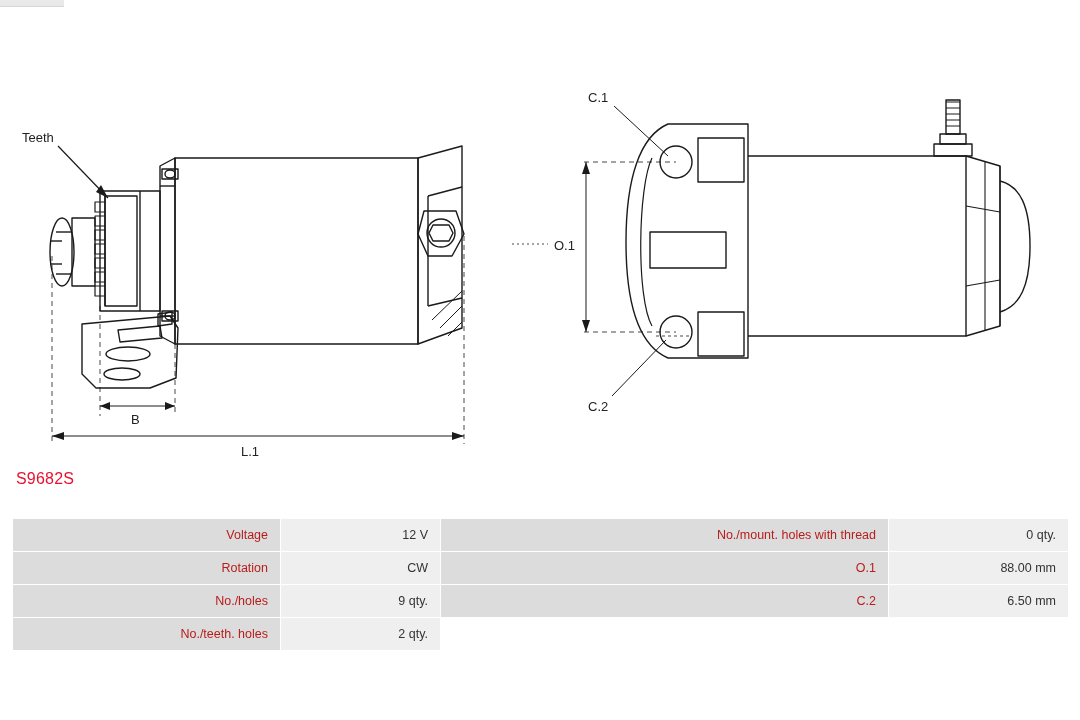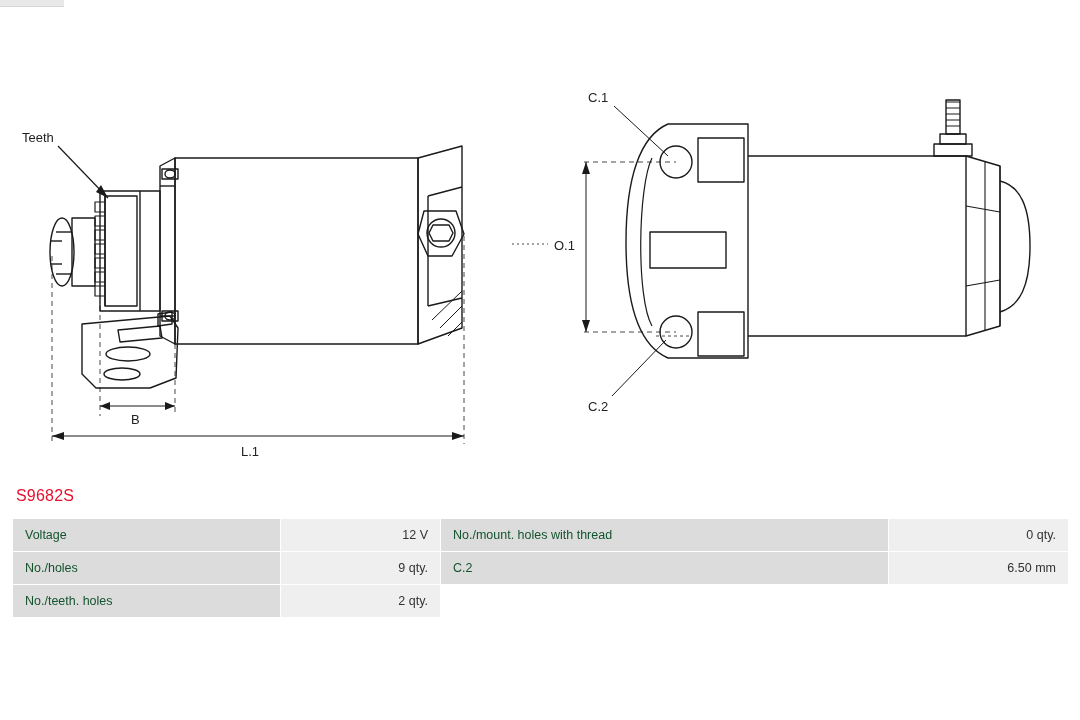--- a/index.html
+++ b/index.html
@@ -35,21 +35,21 @@
     top: 6px;
     width: 1080px;
     height: 470px;
   }
   .drawing svg {
     display: block;
   }
   .part-code {
     position: absolute;
     left: 16px;
-    top: 487px;
+    top: 470px;
     font-size: 16px;
     color: #e8112d;
     letter-spacing: 0.2px;
   }
   .specs {
     position: absolute;
     left: 12px;
     top: 518px;
     width: 1056px;
     border-collapse: collapse;
@@ -57,22 +57,22 @@
   }
   .specs td {
     height: 32px;
     padding: 0 12px;
     font-size: 12.5px;
     border: 1px solid #ffffff;
     vertical-align: middle;
   }
   .specs td.label {
     background: #dcdcdc;
-    text-align: left;
-    color: #14532d;
+    text-align: right;
+    color: #b91c1c;
   }
   .specs td.value {
     background: #efefef;
     text-align: right;
     color: #333333;
     margin-left: 15px;
   }
   .specs td.empty {
     background: #ffffff;
     border: 1px solid #ffffff;
@@ -229,20 +229,26 @@
         <col class="col-v2">
     </colgroup>
     <tbody>
       <tr>
         <td class="label">Voltage</td>
         <td class="value">12 V</td>
         <td class="label">No./mount. holes with thread</td>
         <td class="value">0 qty.</td>
       </tr>
       <tr>
+        <td class="label">Rotation</td>
+        <td class="value">CW</td>
+        <td class="label">O.1</td>
+        <td class="value">88.00 mm</td>
+      </tr>
+      <tr>
         <td class="label">No./holes</td>
         <td class="value">9 qty.</td>
         <td class="label">C.2</td>
         <td class="value">6.50 mm</td>
       </tr>
       <tr>
         <td class="label">No./teeth. holes</td>
         <td class="value">2 qty.</td>
         <td class="empty"></td>
         <td class="empty"></td>

